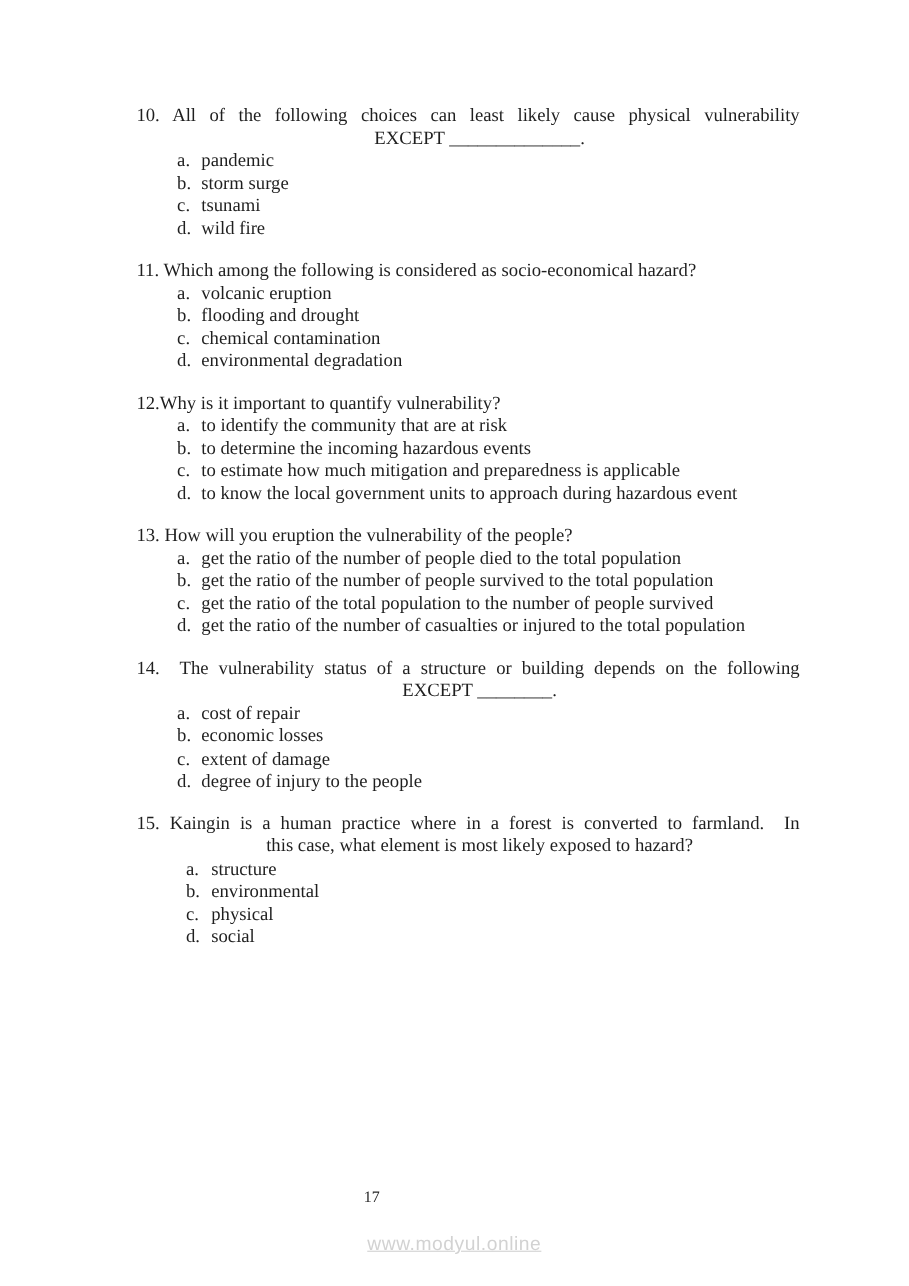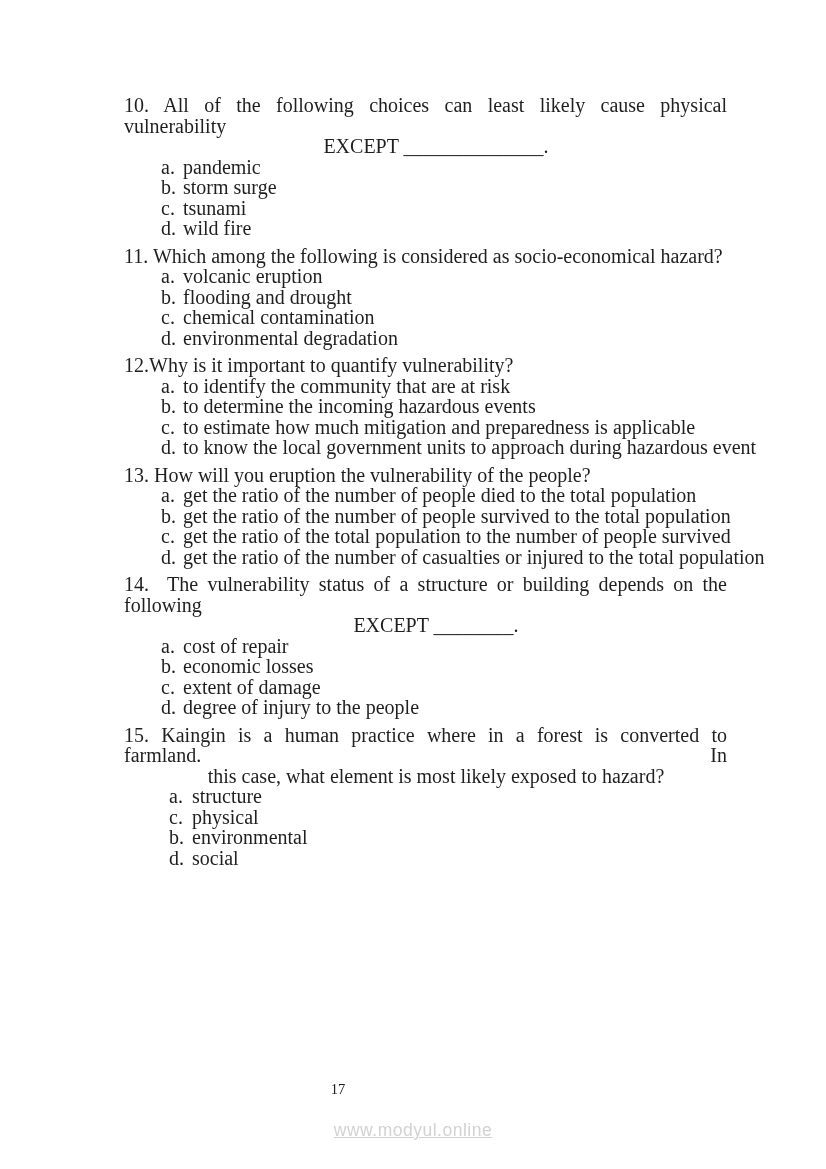--- a/index.html
+++ b/index.html
@@ -9,24 +9,24 @@
     font-family: "Liberation Serif", "DejaVu Serif", serif;
     color: #1f1f1f;
     position: relative;
     overflow: hidden;
   }
   .content {
     position: absolute;
     left: 124px;
     top: 95px;
     width: 603px;
-    font-size: 20px;
+    font-size: 17px;
     line-height: 20.5px;
   }
-  .question + .question { margin-top: 7px; }
+  .question + .question { margin-top: 18px; }
   .q-line { text-align: left; }
   
   .q-line.stretch {
     text-align: justify;
     text-align-last: justify;
   }
   .q-line.cont { padding-left: 21px; text-align: center; }
   .options { }
   .option { padding-left: 37px; white-space: nowrap; }
   .opt-letter { display: inline-block; width: 22px; }
@@ -110,22 +110,22 @@
       <div class="option"><span class="opt-letter">c.</span><span class="opt-text">extent of damage</span></div>
       <div class="option"><span class="opt-letter">d.</span><span class="opt-text">degree of injury to the people</span></div>
     </div>
   </div>
 
   <div class="question">
     <div class="q-line stretch"><span class="q-num">15.</span><span> Kaingin is a human practice where in a forest is converted to farmland.&nbsp; In</span></div>
     <div class="q-line cont">this case, what element is most likely exposed to hazard?</div>
     <div class="options">
       <div class="option"><span class="opt-letter">a.</span><span class="opt-text">structure</span></div>
+      <div class="option"><span class="opt-letter">b.</span><span class="opt-text">environmental</span></div>
       <div class="option"><span class="opt-letter">c.</span><span class="opt-text">physical</span></div>
-      <div class="option"><span class="opt-letter">b.</span><span class="opt-text">environmental</span></div>
       <div class="option"><span class="opt-letter">d.</span><span class="opt-text">social</span></div>
     </div>
   </div>
 
 </div>
 
 <div class="page-number">17</div>
 <div class="watermark">www.modyul.online</div>
 
 </body></html>

